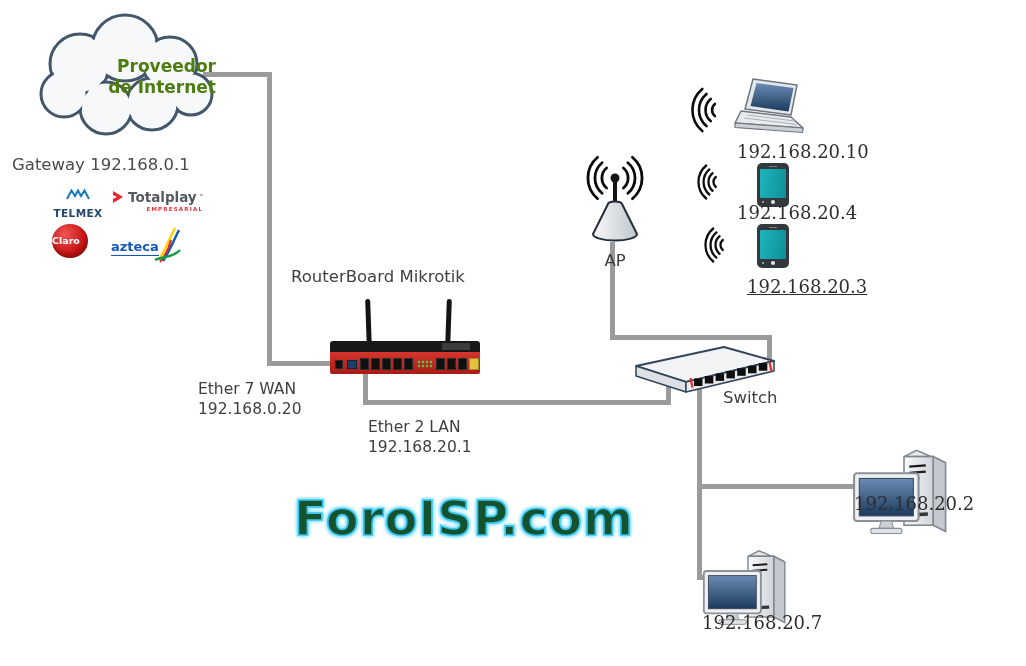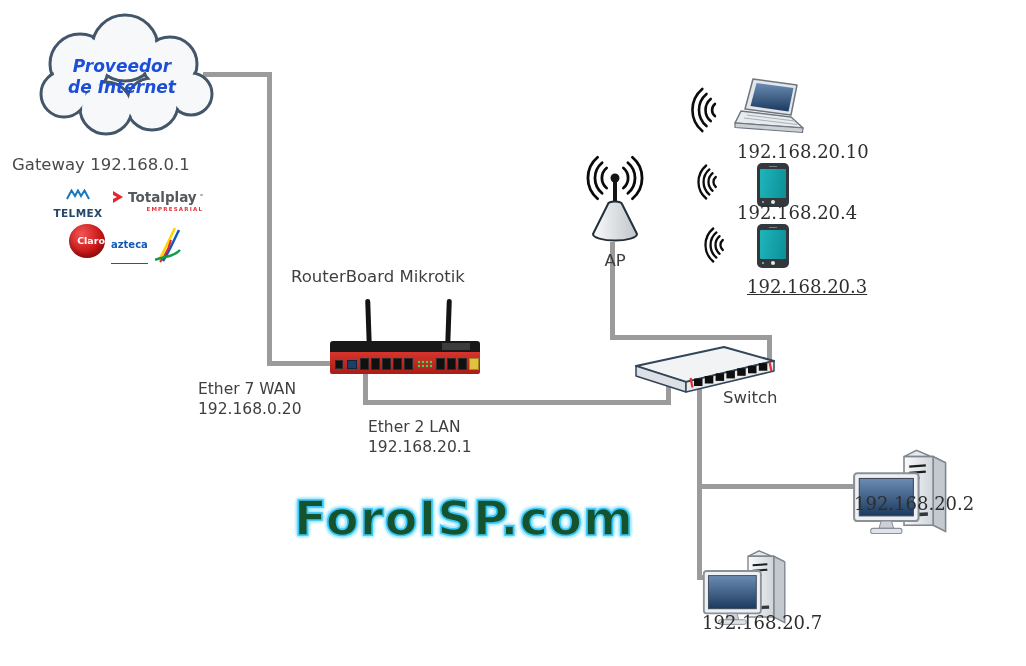--- a/index.html
+++ b/index.html
@@ -5,22 +5,22 @@
   html,body{margin:0;padding:0;background:#fff;}
   #canvas{position:relative;width:1026px;height:666px;background:#ffffff;overflow:hidden;
           font-family:"DejaVu Sans","Liberation Sans",sans-serif;}
   .abs{position:absolute;}
   .cable{position:absolute;background:#9b9b9b;}
   .lbl{position:absolute;color:#3f3f3f;white-space:nowrap;}
   .sans16{font-size:16.5px;}
   .sans15{font-size:15.5px;line-height:20px;}
   .ip{font-family:"DejaVu Serif","Liberation Serif",serif;font-size:18px;color:#2e2e2e;}
   
-  .cloud-text{position:absolute;left:28px;top:56px;width:188px;text-align:center;
-              font-weight:bold;font-size:17px;line-height:21px;color:#1d4ed8;font-style:italic;}
+  .cloud-text{position:absolute;left:28px;top:56px;width:188px;text-align:right;
+              font-weight:bold;font-size:17px;line-height:21px;color:#4d7c0f;}
   
   .router{position:absolute;left:330px;top:299px;width:150px;height:78px;}
   .antenna{position:absolute;width:5px;height:48px;background:#141414;border-radius:3px 3px 0 0;}
   .router-top{position:absolute;left:0;top:42px;width:150px;height:11px;background:#181818;border-radius:3px 3px 0 0;}
   .router-plate{position:absolute;left:112px;top:44px;width:28px;height:7px;background:#3c3c3c;}
   .router-body{position:absolute;left:0;top:53px;width:150px;height:22px;border-radius:0 0 2px 2px;
                background:linear-gradient(#d6342c,#a81d17);}
   .port{position:absolute;top:6px;width:9px;height:12px;background:#101010;border:1px solid #2c2c2c;box-sizing:border-box;}
   .port.small{top:8px;width:8px;height:9px;}
   .port.sfp{top:8px;width:10px;height:9px;background:#1b3f66;border-color:#0a2540;}
@@ -40,25 +40,25 @@
   
   .telmex{position:absolute;left:46px;top:189px;width:64px;text-align:center;}
   .telmex .word{font-size:10.5px;font-weight:bold;color:#23476b;letter-spacing:.4px;margin-top:7px;}
   .totalplay{position:absolute;left:111px;top:189px;}
   .totalplay .row{display:flex;align-items:center;gap:3px;}
   .totalplay .word{font-size:13.5px;font-weight:bold;color:#54595e;text-align:center;}
   .totalplay .deg{font-size:7px;color:#54595e;vertical-align:super;}
   .totalplay .sub{font-size:5.5px;letter-spacing:1.2px;color:#e8323c;font-weight:bold;text-align:right;margin-top:1px;}
   .claro{position:absolute;left:52px;top:224px;width:36px;height:34px;border-radius:50%;
          background:radial-gradient(circle at 35% 30%,#f25454,#c61414 60%,#8f0a0a);
-         box-shadow:inset 0 -3px 5px rgba(0,0,0,.25);text-align:right;margin-left:17px;}
+         box-shadow:inset 0 -3px 5px rgba(0,0,0,.25);text-align:left;}
   .claro span{font-size:9.5px;font-weight:bold;color:#fff;line-height:34px;}
   .azteca{position:absolute;left:111px;top:226px;width:70px;height:40px;}
-  .azteca .word{position:absolute;left:0;top:13px;font-size:10px;font-weight:bold;color:#1459b8;
-                border-bottom:1.5px solid #1459b8;padding-bottom:13px;}
+  .azteca .word{position:absolute;left:0;top:13px;font-size:13px;font-weight:bold;color:#1459b8;
+                border-bottom:1.5px solid #1459b8;padding-bottom:1px;}
   svg{display:block;}
 </style>
 </head>
 <body>
 
 <div id="canvas">
 
   <svg width="0" height="0" class="abs" aria-hidden="true">
     <defs>
       <linearGradient id="gScreen" x1="0" y1="0" x2="0" y2="1">

